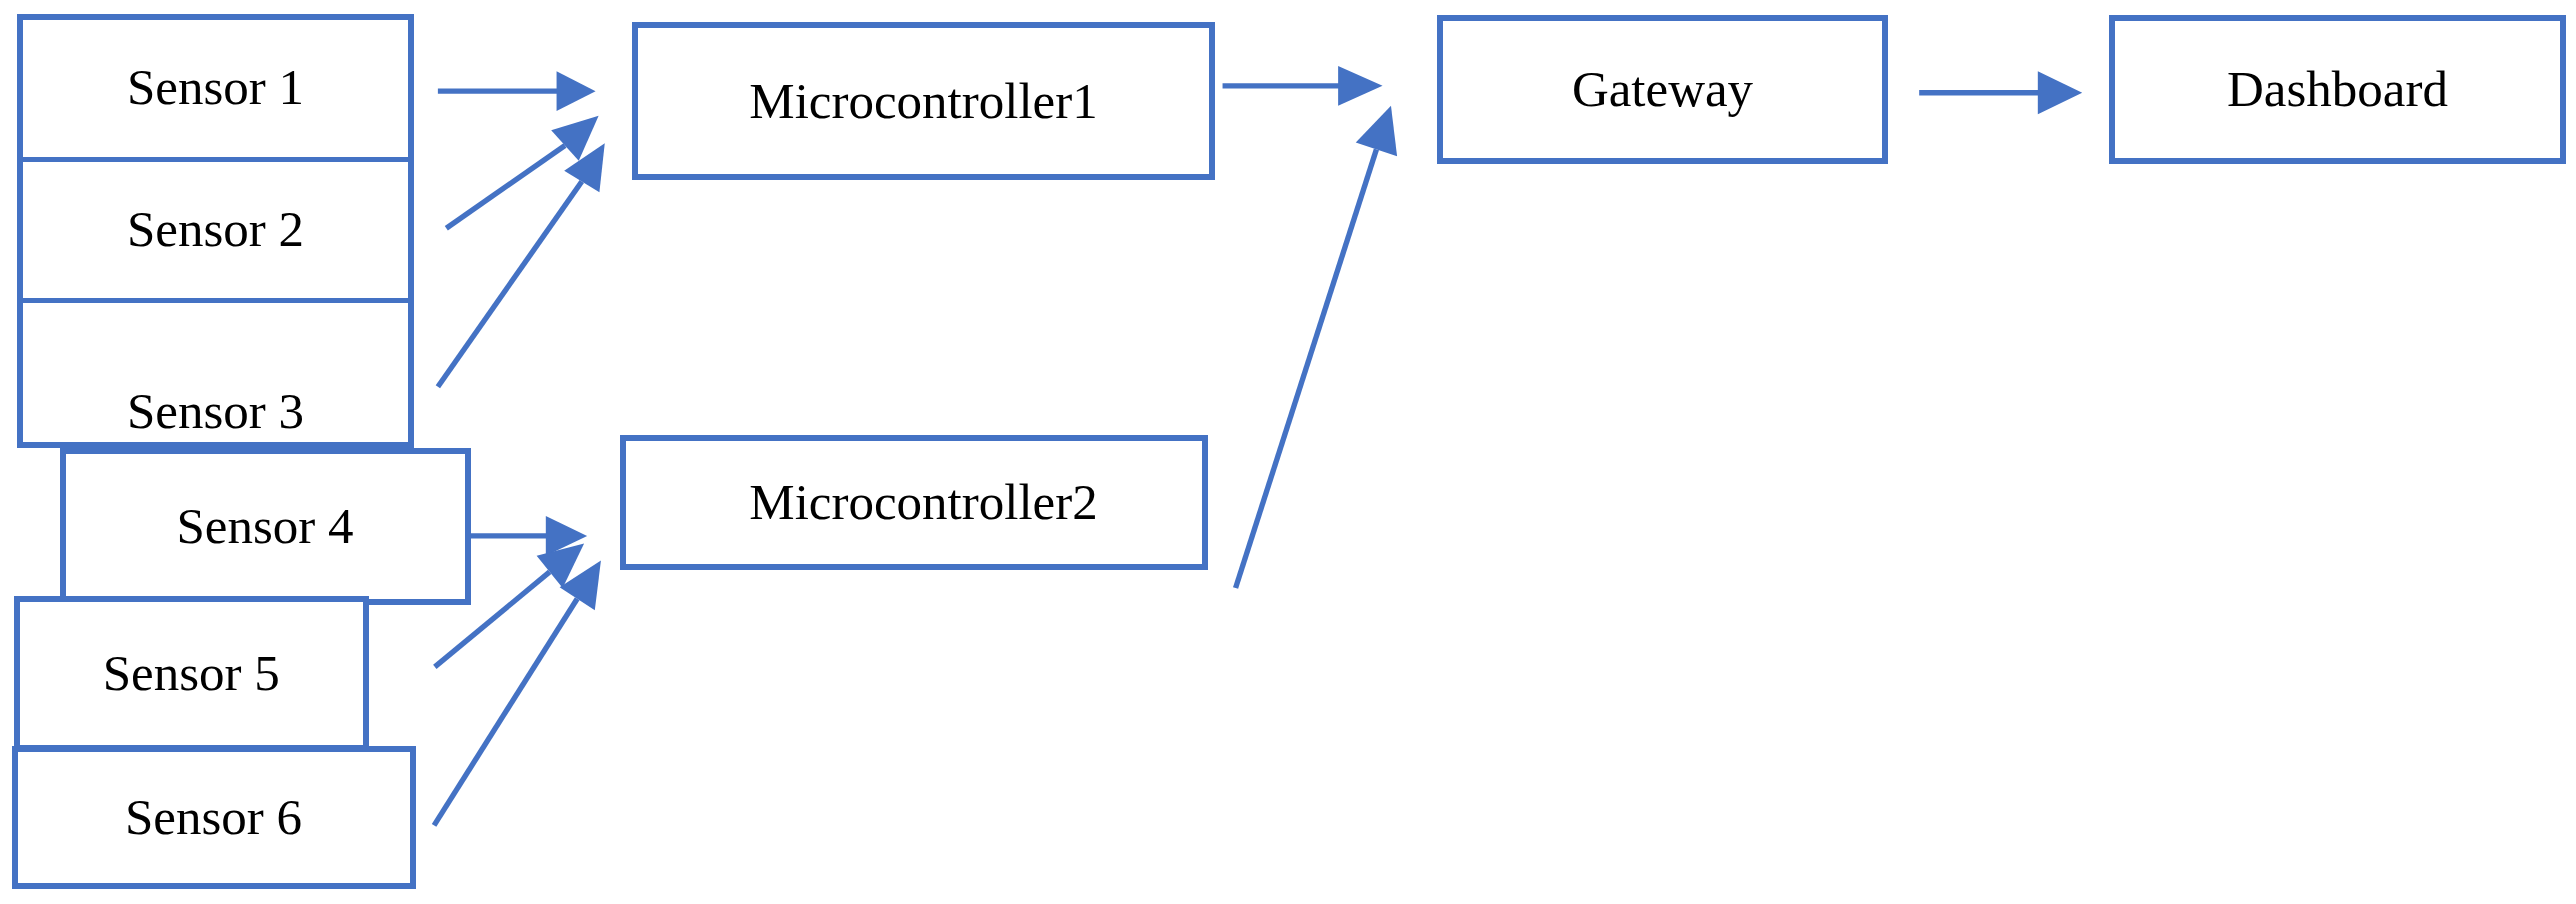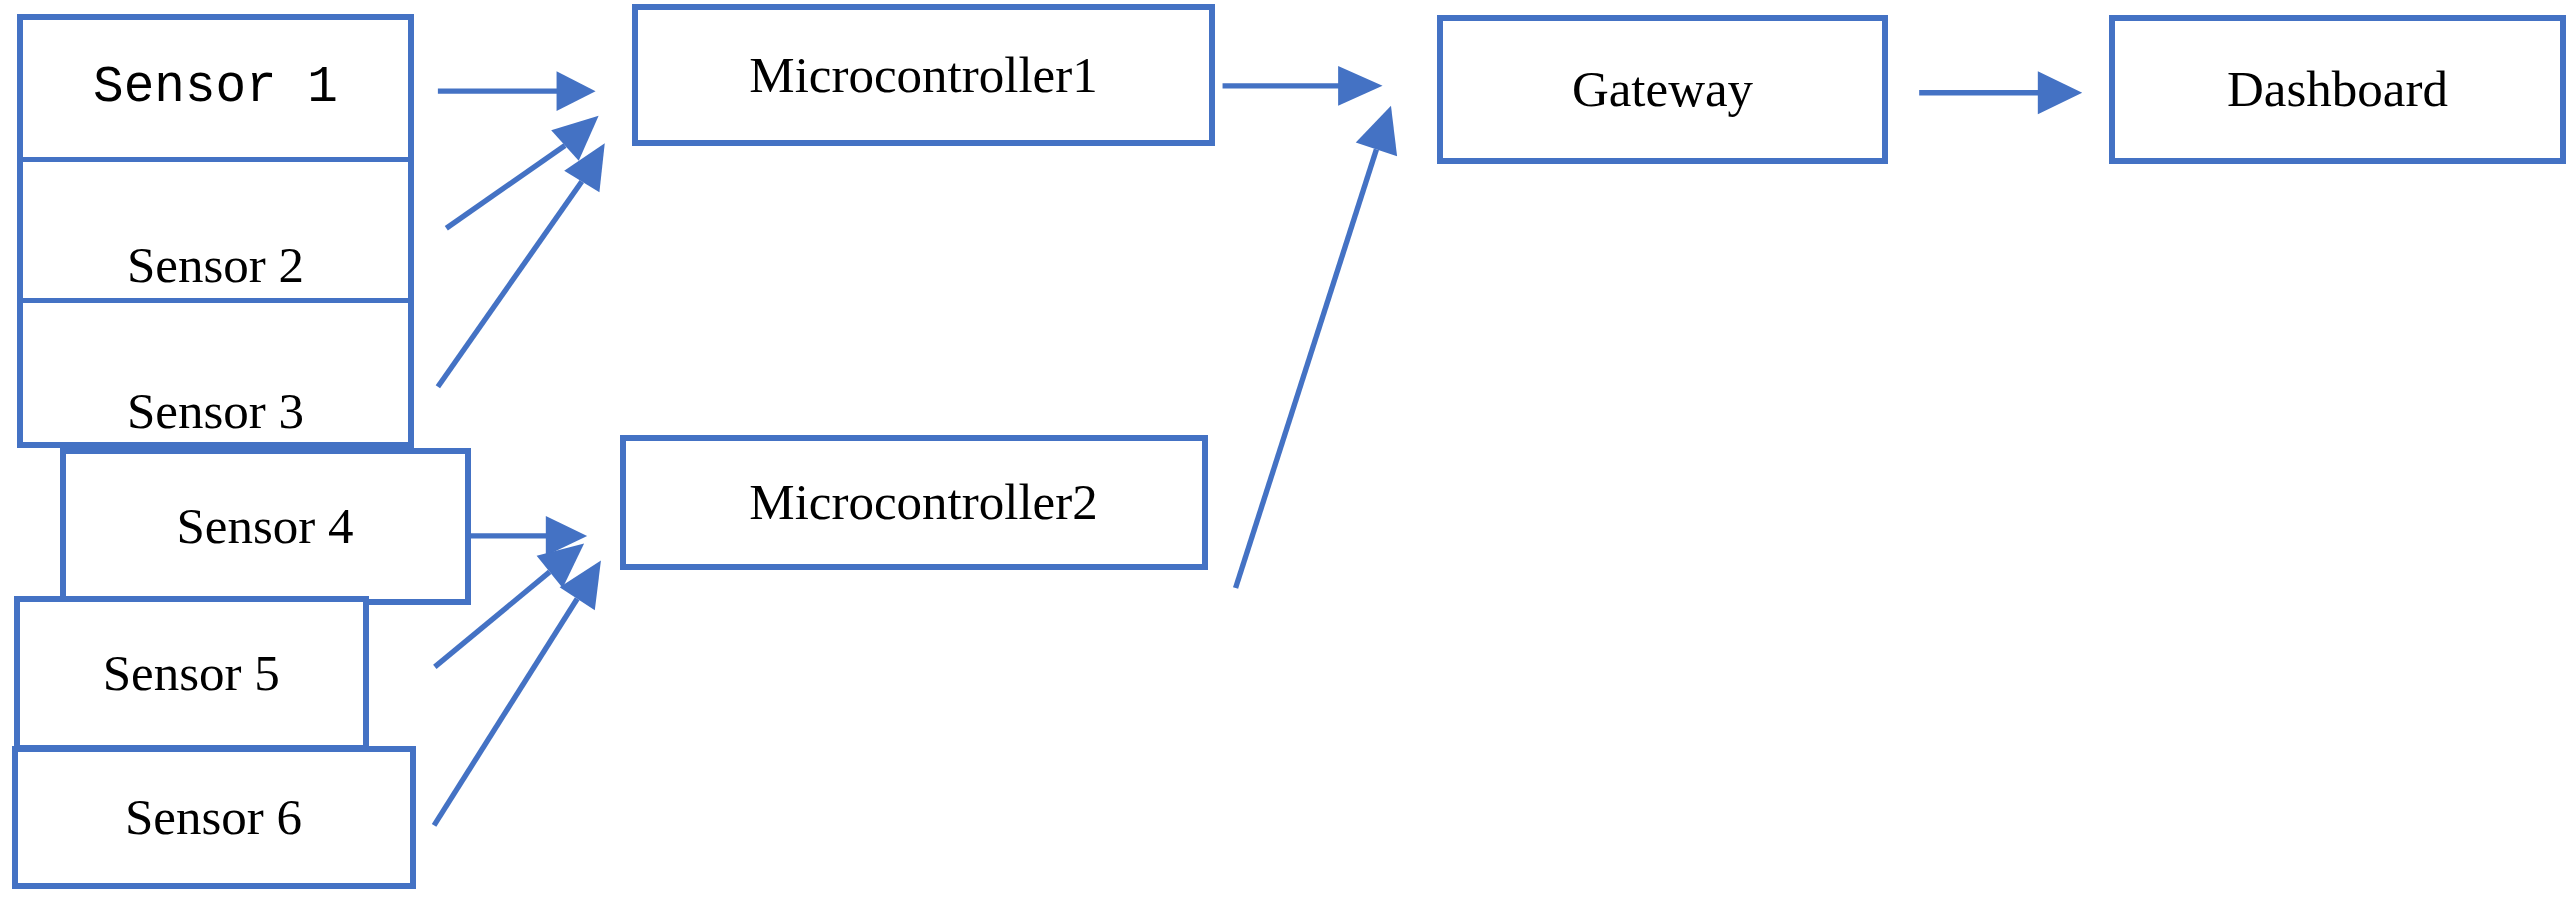--- a/index.html
+++ b/index.html
@@ -37,37 +37,37 @@
     width: 397px; height: 434px;
     display: block;
   }
   .cell {
     position: absolute;
     left: 0; width: 100%;
     display: flex;
     align-items: center;
     justify-content: center;
   }
-  #cell-s1 { top: 0px;   height: 136px; font-family: Liberation Mono, monospace; }
-  #cell-s2 { top: 142px; height: 135px; margin-top: 36px; }
+  #cell-s1 { top: 0px;   height: 136px; }
+  #cell-s2 { top: 142px; height: 135px; }
   #cell-s3 { top: 283px; height: 137px; margin-top: 40px; }
   .divider {
     position: absolute;
     left: 0; width: 100%;
     height: 5.4px;
     background: #4472c4;
   }
   #divider-1 { top: 137px; }
   #divider-2 { top: 278px; }
   
   #sensor4-box { left: 11.5px; top: 448px; width: 411px; height: 157px; margin-left: 48px; }
   #sensor5-box { left: 13.8px; top: 596px; width: 355px; height: 155px; }
   #sensor6-box { left: 11.5px; top: 746px; width: 404px; height: 143px; }
   
-  #mc1-box      { left: 632px;  top: 4px;  width: 583px; height: 142px; text-align: center; }
+  #mc1-box      { left: 632px;  top: 22px;  width: 583px; height: 158px; text-align: center; }
   #mc2-box      { left: 620px;  top: 435px; width: 588px; height: 135px; padding-left: 19px; }
   #gateway-box  { left: 1437px; top: 15.3px;  width: 451px; height: 149px; }
   #dashboard-box{ left: 2109px; top: 15.3px;  width: 457px; height: 149px; }
   #arrows-layer {
     position: absolute;
     left: 0; top: 0;
     width: 2576px; height: 905px;
     pointer-events: none;
   }
   #arrows-layer line    { stroke: #4472c4; stroke-width: 7; }

